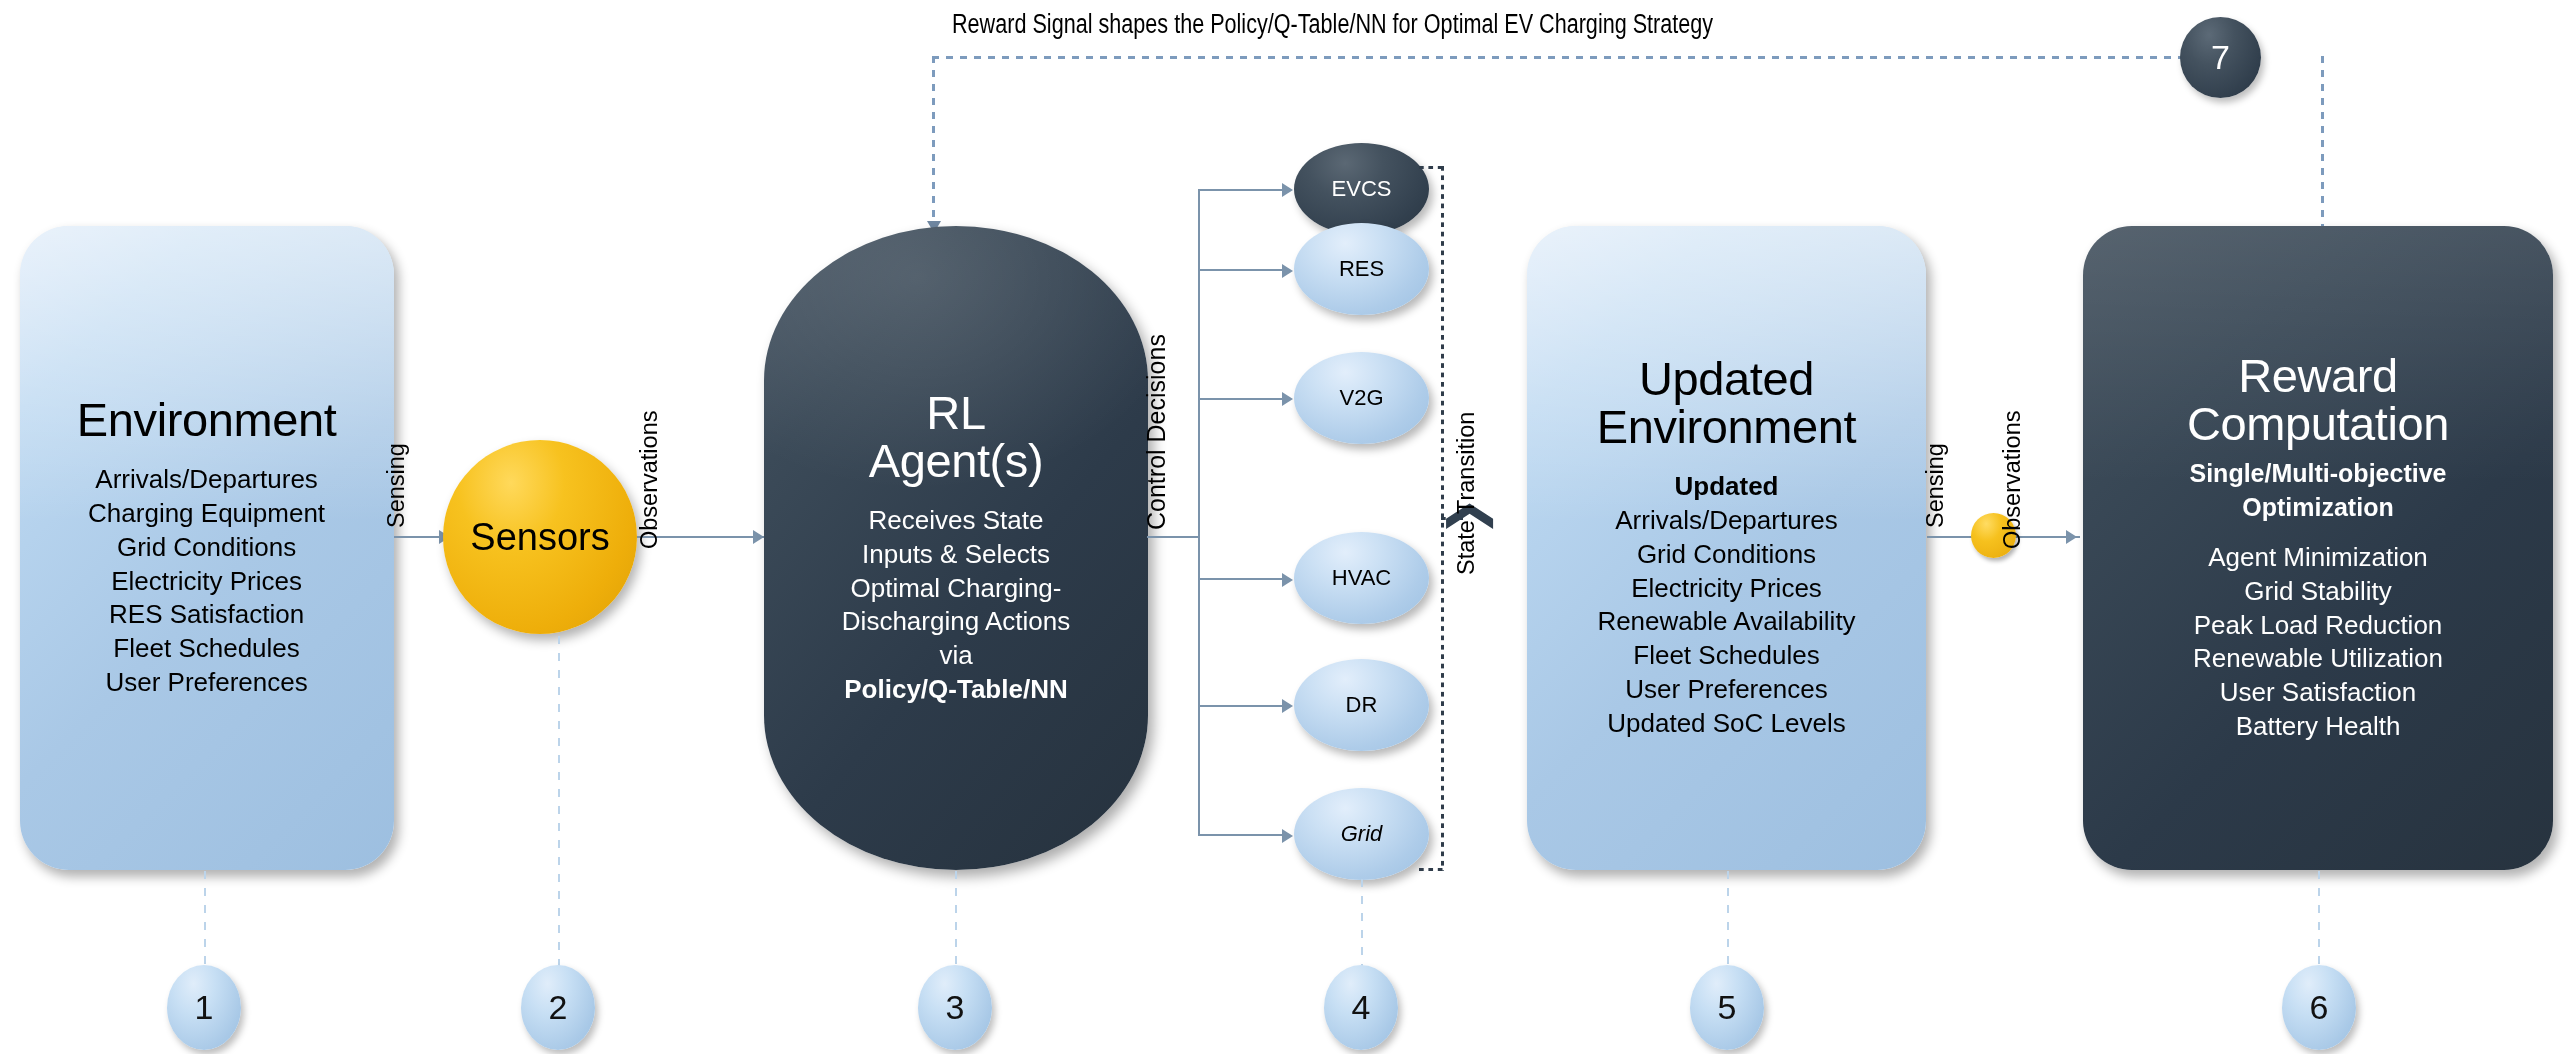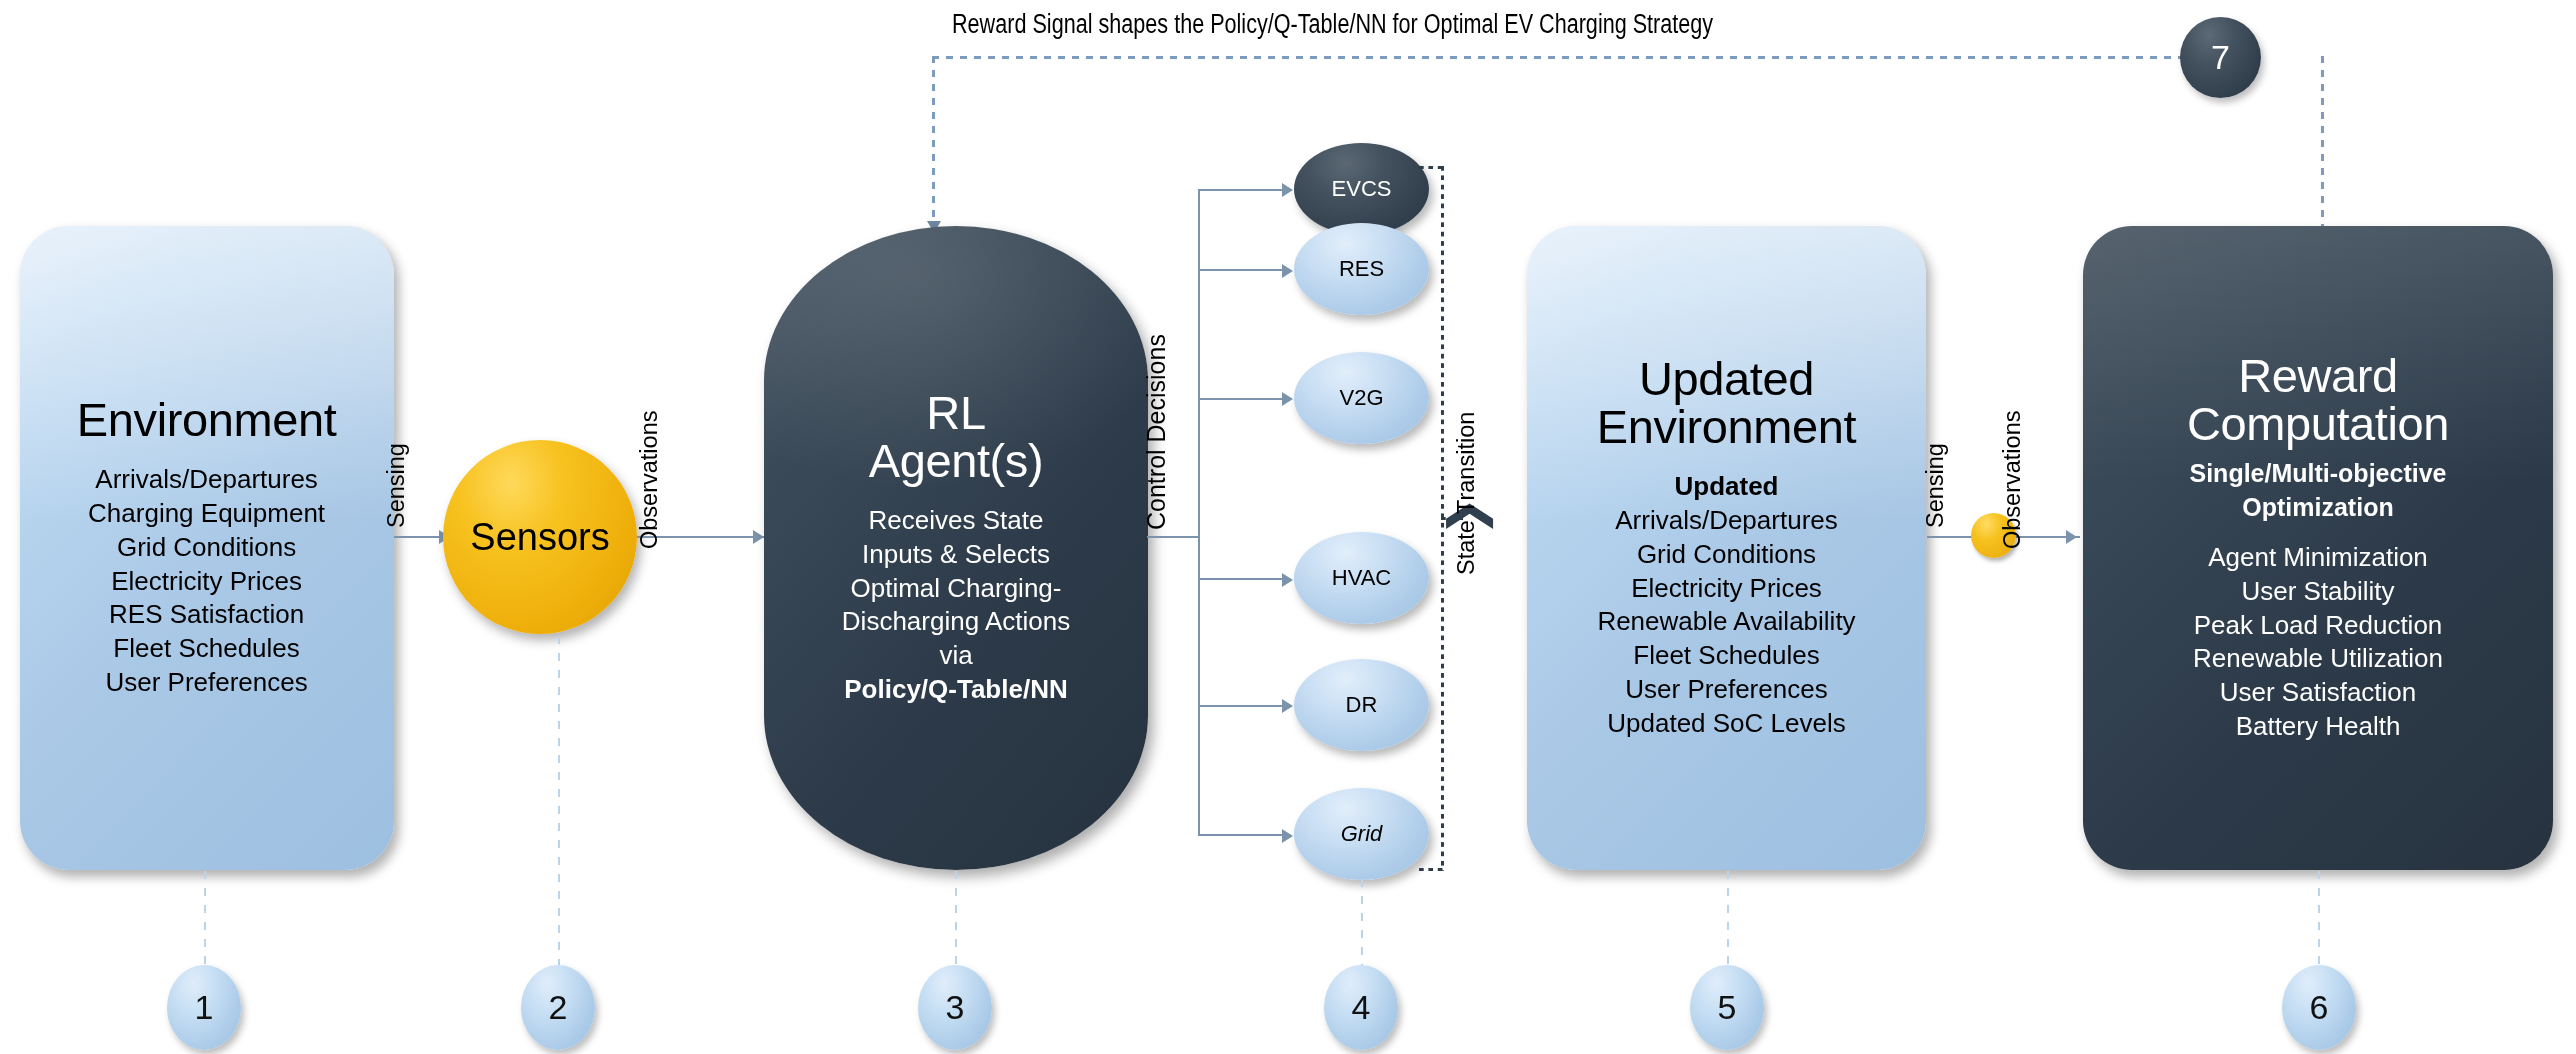--- a/index.html
+++ b/index.html
@@ -236,21 +236,21 @@
   <div class="vlab" style="left:2026px;top:522px;">Observations</div>
 
   <div class="panel dark" style="left:2083px;top:226px;width:470px;height:644px;">
     <div class="panel-inner">
       <div class="ttl">Reward</div>
       <div class="ttl">Computation</div>
       <div class="sub-bold">Single/Multi-objective</div>
       <div class="sub-bold" style="margin-top:4px">Optimization</div>
       <div class="lines gapt">
         <div>Agent Minimization</div>
-        <div>User Stability</div>
+        <div>Grid Stability</div>
         <div>Peak Load Reduction</div>
         <div>Renewable Utilization</div>
         <div>User Satisfaction</div>
         <div>Battery Health</div>
       </div>
     </div>
   </div>
 
   <div class="dotV pale" style="left:204px;top:871px;height:98px;"></div>
   <div class="numc" style="left:167px;top:965px;width:74px;height:85px;">

